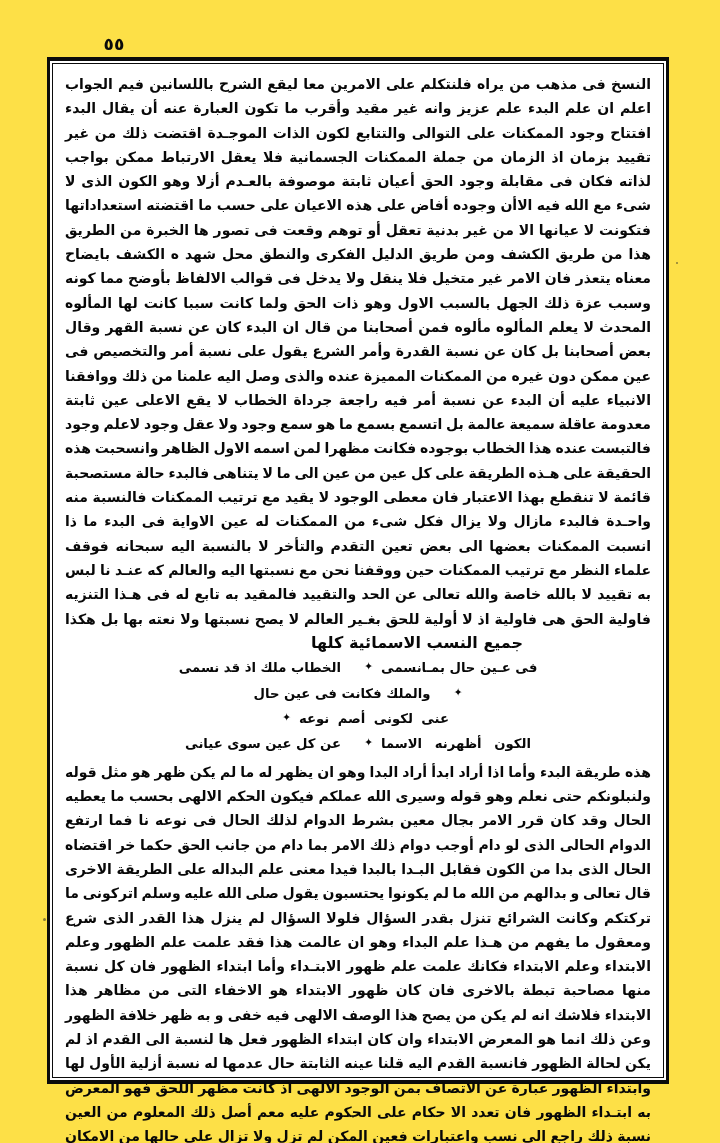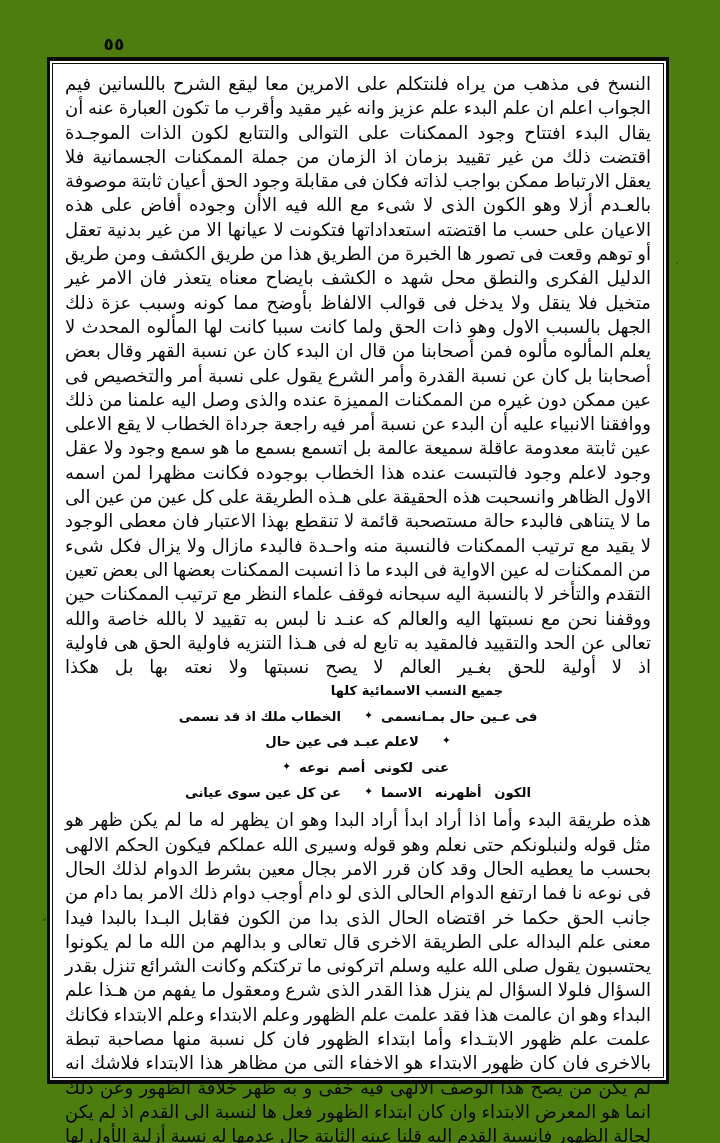--- a/index.html
+++ b/index.html
@@ -12,21 +12,21 @@
     width: 720px;
     height: 1143px;
     position: relative;
     font-family: "DejaVu Sans", sans-serif;
     overflow: hidden;
   }
 
   #page {
     position: absolute;
     inset: 0;
-    background: #4d7c0f;
+    background: #fde047;
   }
 
   
   .folio {
     position: absolute;
     top: 34px;
     left: 84px;
     width: 60px;
     text-align: center;
     font-family: "DejaVu Sans", sans-serif;
@@ -74,25 +74,25 @@
     padding: 6px 9px 4px 9px;
     direction: rtl;
     text-align: justify;
     text-align-last: justify;
     color: #080808;
     font-family: "DejaVu Sans", sans-serif;
   }
 
   .para {
     margin: 0;
-    font-size: 18px;
+    font-size: 14px;
     line-height: 24.3px;
     letter-spacing: -0.35px;
     word-spacing: -1.2px;
-    font-weight: 400;
+    font-weight: 700;
     text-align: justify;
     text-align-last: justify;
     -webkit-font-smoothing: none;
   }
 
   .para.tail { text-align-last: right; }
 
   
   .verses {
     margin: 1px 0 2px 0;
@@ -120,21 +120,21 @@
     display: inline-block;
     width: 24px;
     text-align: center;
     font-size: 11px;
     transform: translateY(-2px);
   }
 
   .centered-line {
     text-align: center;
     text-align-last: center;
-    font-size: 13px;
+    font-size: 16px;
     line-height: 24.3px;
     font-weight: 600;
     margin: 0;
     padding-left: 118px;
   }
 
   
   .speck {
     position: absolute;
     background: #2a2a2a;
@@ -160,21 +160,21 @@
     <div class="verses">
 
       <div class="verse-line">
         <span class="hemistich first">فى عـين  حال بمـانسمى</span>
         <span class="sep">✦</span>
         <span class="hemistich second">الخطاب ملك اذ قد نسمى</span>
       </div>
 
       <div class="verse-line">
         <span class="sep">✦</span>
-        <span class="hemistich second">لاعلم عبـد فى عين حال</span>
+        <span class="hemistich second">والملك فكانت فى عين حال</span>
       </div>
 
       <div class="verse-line">
         <span class="hemistich first">عنى لكونى أصم نوعه</span>
         <span class="sep">✦</span>
       </div>
 
       <div class="verse-line">
         <span class="hemistich first">الكون أظهرنه  الاسما</span>
         <span class="sep">✦</span>

